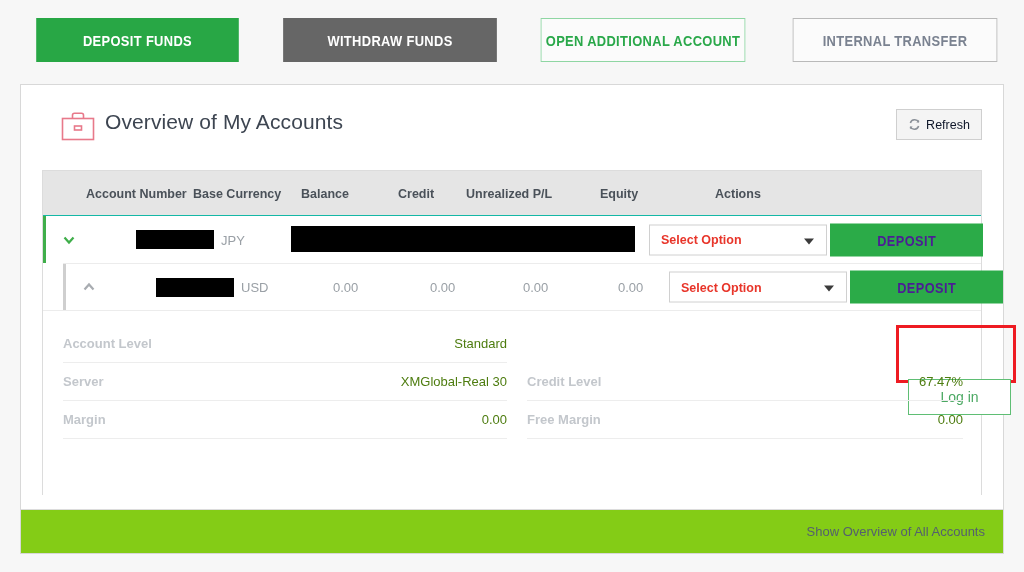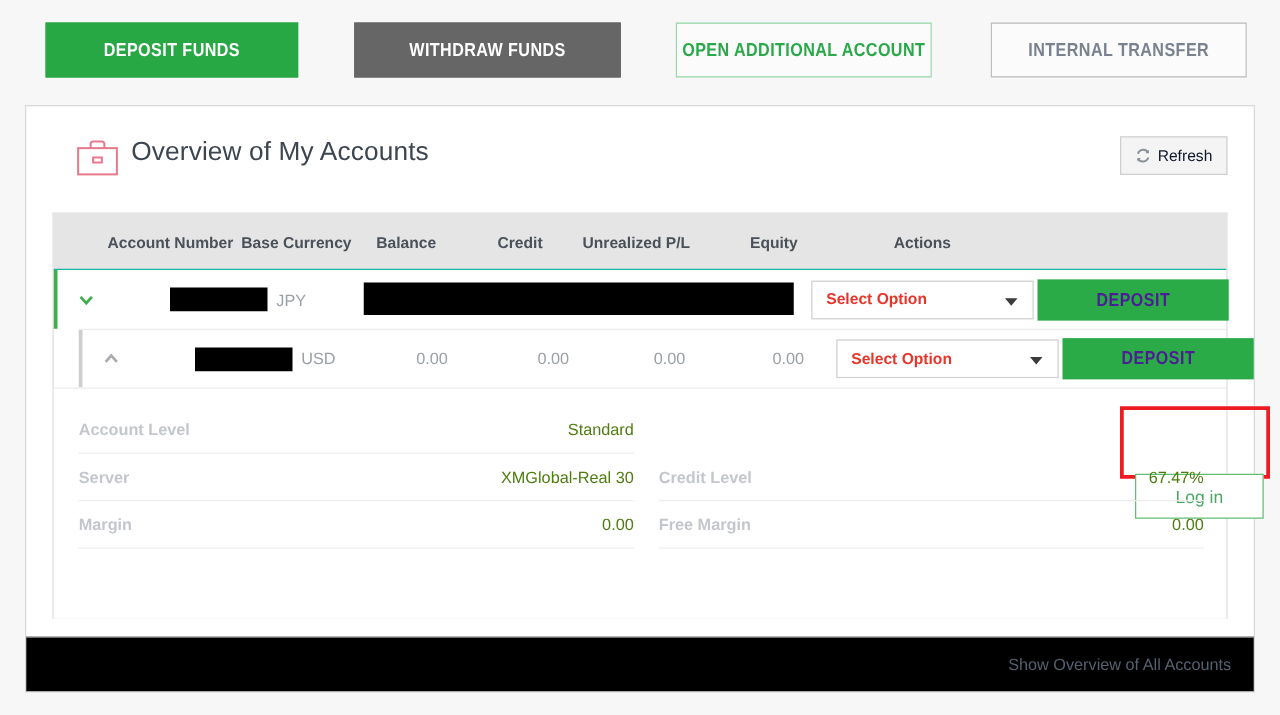--- a/index.html
+++ b/index.html
@@ -165,21 +165,21 @@
     background: #fff; border: 1px solid #5fbe74;
     display: flex; align-items: center; justify-content: center;
     font-size: 14px; color: #4aa862;
     cursor: pointer; user-select: none; margin-top: 43px;
   }
 
   
   .card-footer {
     position: absolute; left: 0; bottom: 0;
     width: 982px; height: 44px;
-    background: #000000; border-top: 1px solid #dcdcdc;
+    background: #84cc16; border-top: 1px solid #dcdcdc;
   }
   .footer-link {
     position: absolute; right: 18px; top: 14px;
     font-size: 13px; color: #55606e;
     cursor: pointer; text-decoration: none;
   }
 </style>
 </head>
 <body>
 

